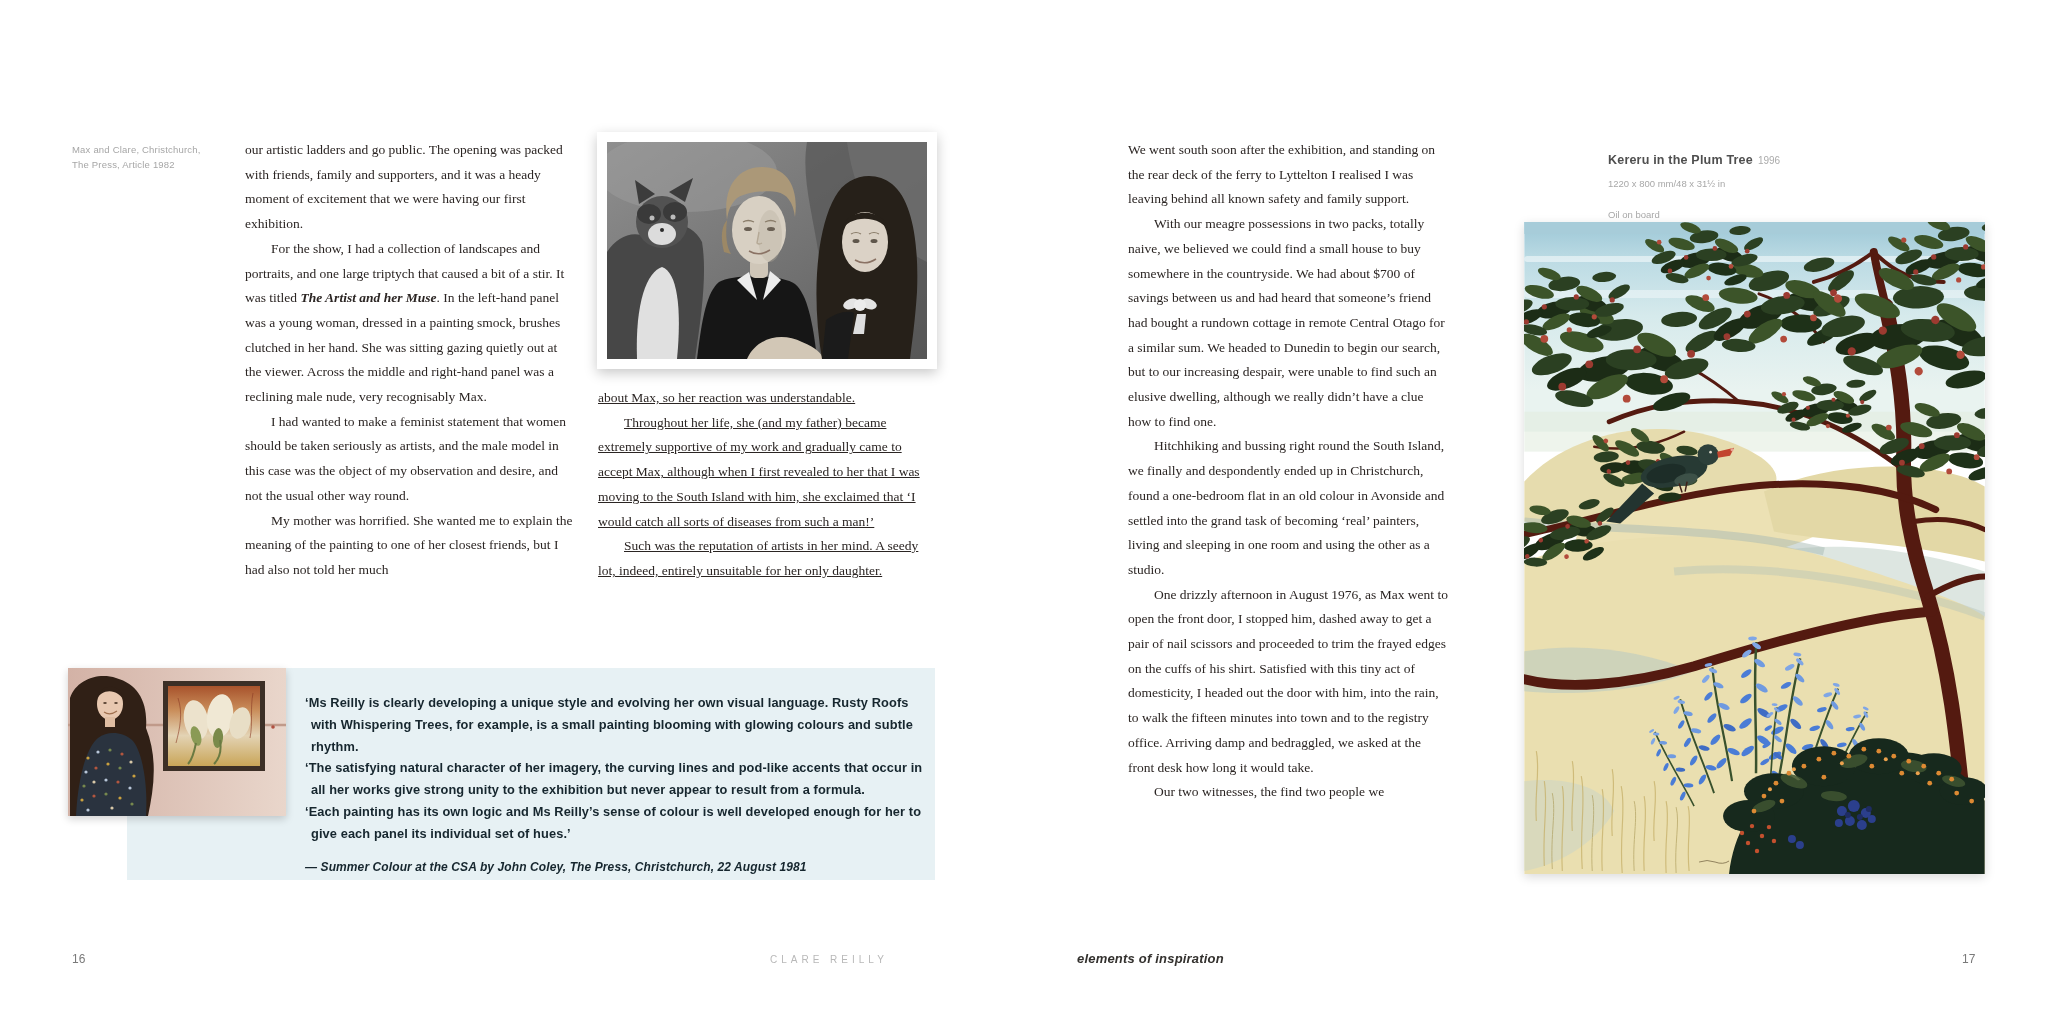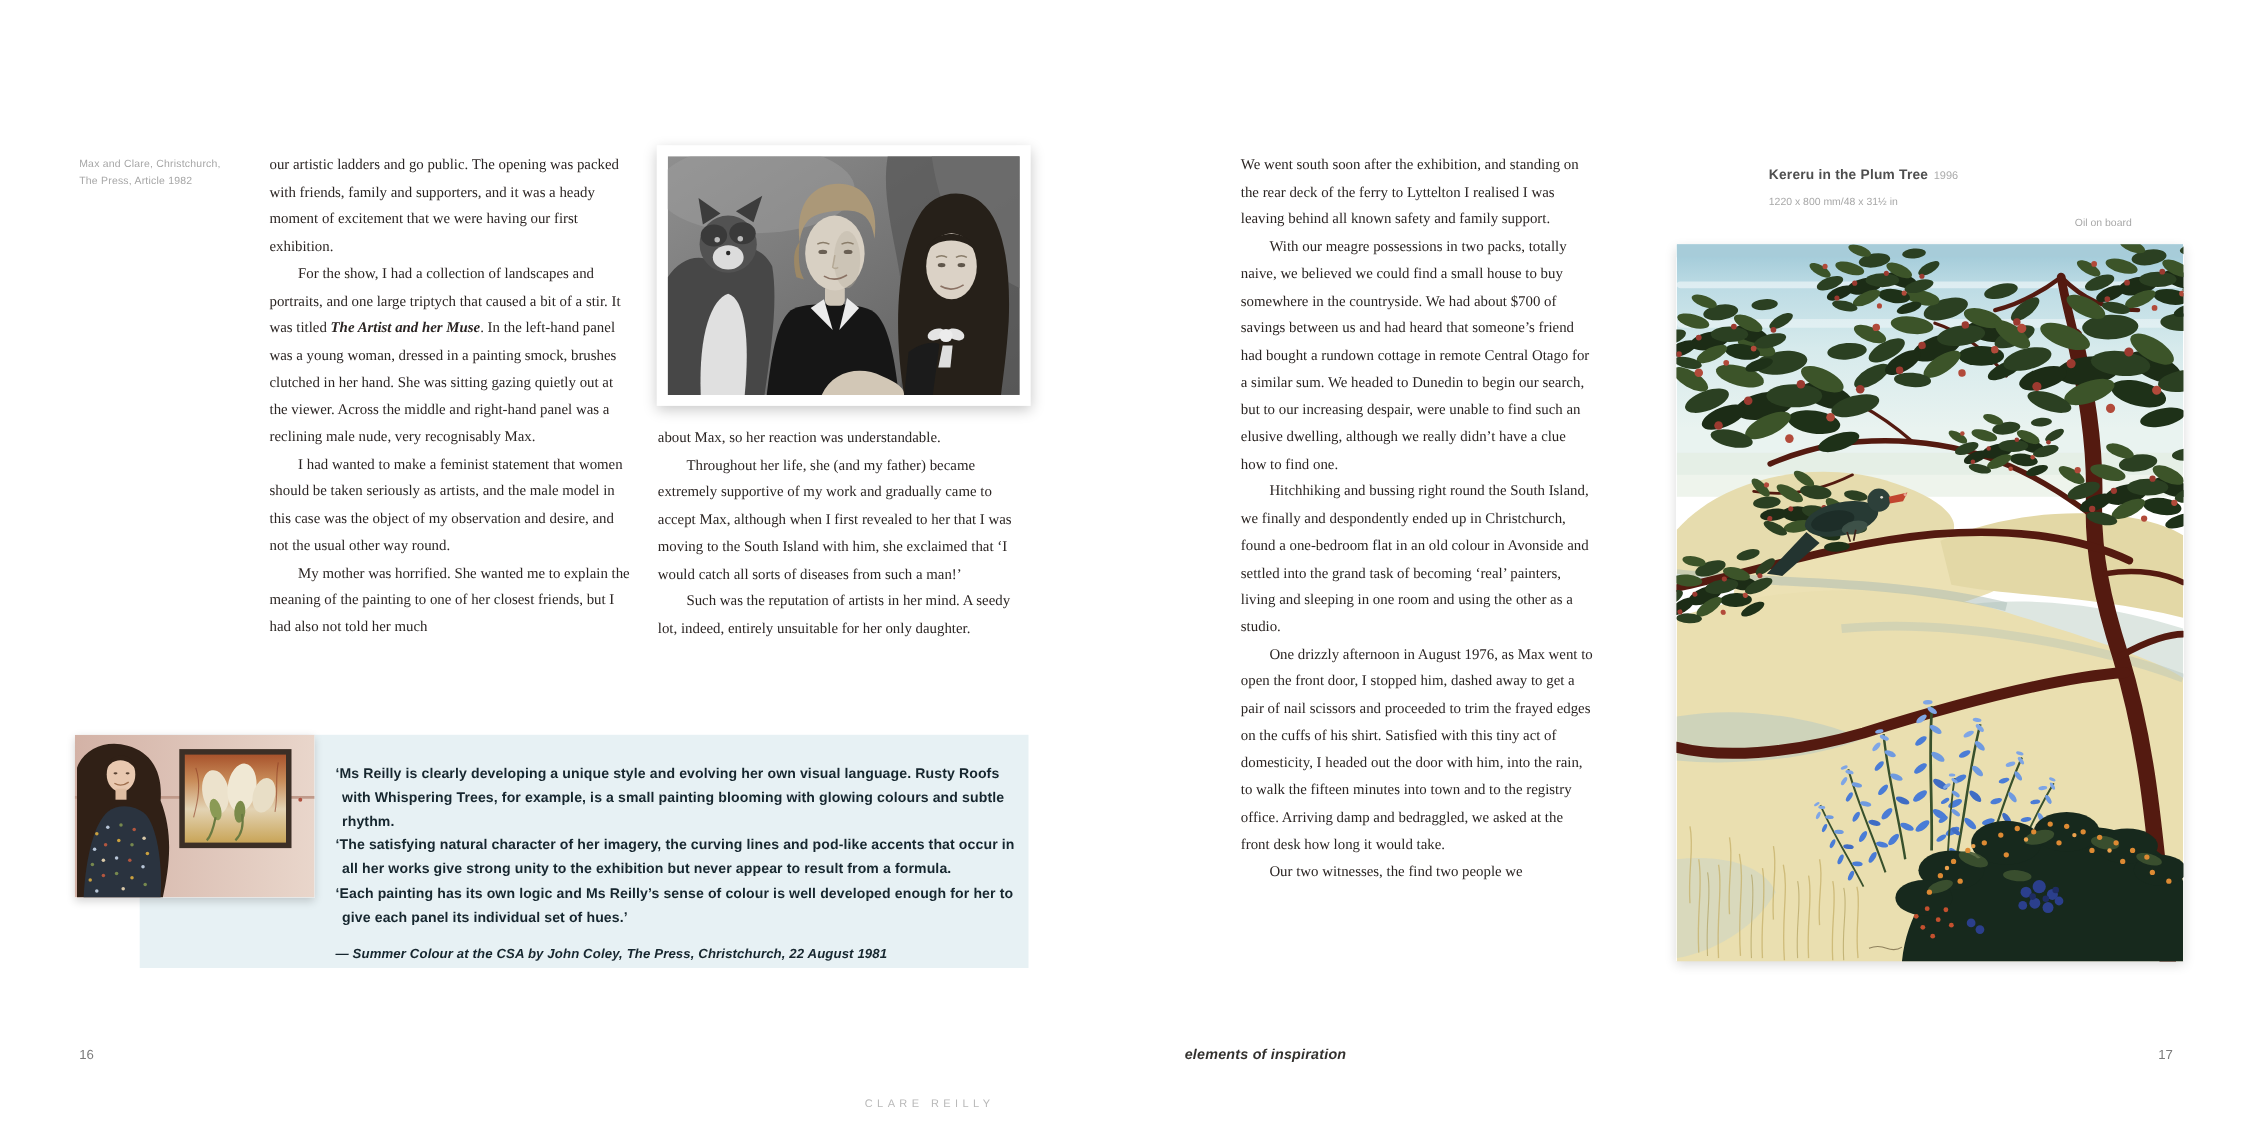--- a/index.html
+++ b/index.html
@@ -10,21 +10,21 @@
   
   .margin-caption{left:72px;top:142px;width:160px;font-family:"Liberation Sans",sans-serif;
     font-size:9.5px;line-height:15px;color:#a6a6a6;letter-spacing:.2px;}
   .margin-caption .it{}
 
   
   .body-col{font-size:13.5px;line-height:24.7px;color:#2b2523;text-align:left;}
   .body-col p{margin:0;text-indent:26px;}
   .body-col p.first{text-indent:0;}
   .col1{left:245px;top:138px;width:328px;}
-  .col2{left:598px;top:386px;width:322px;}
+  .col2{left:598px;top:386px;width:322px;text-decoration:underline;}
   .col3{left:1128px;top:138px;width:320px;}
   .italic{font-style:italic;font-weight:bold;}
 
   
   .photo-frame{left:597px;top:132px;width:320px;height:217px;background:#ffffff;
     padding:10px;box-shadow:0 4px 12px rgba(0,0,0,.22);}
   .gallery-photo{left:68px;top:668px;width:218px;height:148px;box-shadow:0 3px 8px rgba(0,0,0,.18);z-index:3;}
 
   
   .quote-box{left:127px;top:668px;width:808px;height:212px;background:#e7f1f4;z-index:1;}
@@ -38,22 +38,22 @@
   .art-caption .title{font-size:12.5px;font-weight:700;color:#4f4f4f;letter-spacing:.2px;}
   .art-caption .year{font-size:10px;font-weight:400;color:#ababab;margin-left:5px;}
   .art-caption .detail{font-size:9.5px;line-height:14.5px;color:#a8a8a8;margin-top:9px;}
 
   .painting{left:1524px;top:222px;width:461px;height:652px;box-shadow:0 3px 10px rgba(0,0,0,.15);}
 
   
   .pagenum{font-family:"Liberation Sans",sans-serif;font-size:12px;color:#7a7a7a;top:952px;}
   .pn-left{left:72px;}
   .pn-right{left:1962px;}
-  .footer-left{left:734px;top:954px;width:170px;text-align:right;font-family:"Liberation Sans",sans-serif;
-    font-size:10px;letter-spacing:4px;color:#b8b8b8;font-weight:500;margin-top:44px;}
+  .footer-left{left:770px;top:954px;width:170px;text-align:left;font-family:"Liberation Sans",sans-serif;
+    font-size:10px;letter-spacing:4px;color:#b8b8b8;font-weight:500;}
   .footer-right{left:1077px;top:951px;font-family:"Liberation Sans",sans-serif;font-size:13px;
     font-style:italic;font-weight:700;color:#33312e;letter-spacing:.2px;}
 </style>
 </head>
 <body>
 
 <div class="spread">
 
   <div class="abs margin-caption">
     <span>Max and Clare, Christchurch,</span><br>
@@ -212,21 +212,21 @@
     <p>Hitchhiking and bussing right round the South Island, we finally and despondently ended up in Christchurch, found a one-bedroom flat in an old colour in Avonside and settled into the grand task of becoming ‘real’ painters, living and sleeping in one room and using the other as a studio.</p>
     <p>One drizzly afternoon in August 1976, as Max went to open the front door, I stopped him, dashed away to get a pair of nail scissors and proceeded to trim the frayed edges on the cuffs of his shirt. Satisfied with this tiny act of domesticity, I headed out the door with him, into the rain, to walk the fifteen minutes into town and to the registry office. Arriving damp and bedraggled, we asked at the front desk how long it would take.</p>
     <p>Our two witnesses, the find two people we</p>
   </div>
 
   <div class="abs art-caption">
     <div>
       <span class="title">Kereru in the Plum Tree</span><span class="year">1996</span>
     </div>
     <div class="detail">1220 x 800 mm/48 x 31½ in</div>
-    <div class="detail" style="margin-top:4px;text-align:right;">Oil on board</div>
+    <div class="detail" style="margin-top:16px;">Oil on board</div>
   </div>
 
   <figure class="abs painting" style="margin:0;">
     <svg width="461" height="652" viewBox="0 0 461 653">
       <defs>
         <linearGradient id="skyG" x1="0" y1="0" x2="0" y2="1">
           <stop offset="0" stop-color="#9cc7d6"></stop>
             <stop offset=".18" stop-color="#bcdbe4"></stop>
           <stop offset=".45" stop-color="#d6eaec"></stop>
             <stop offset=".8" stop-color="#e9f3f0"></stop>

